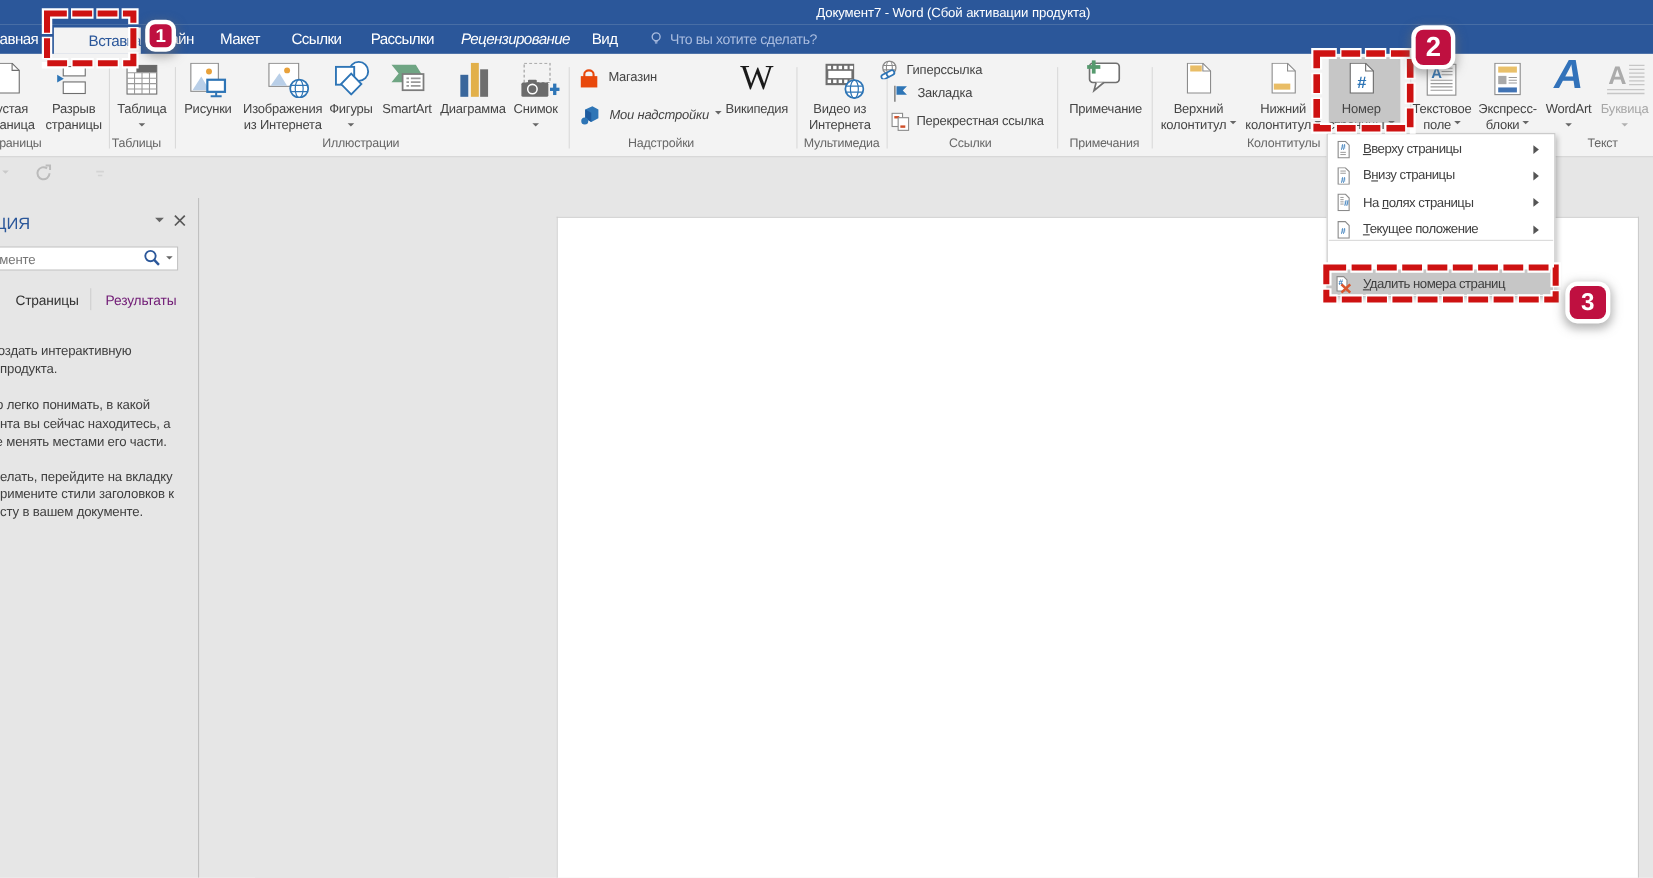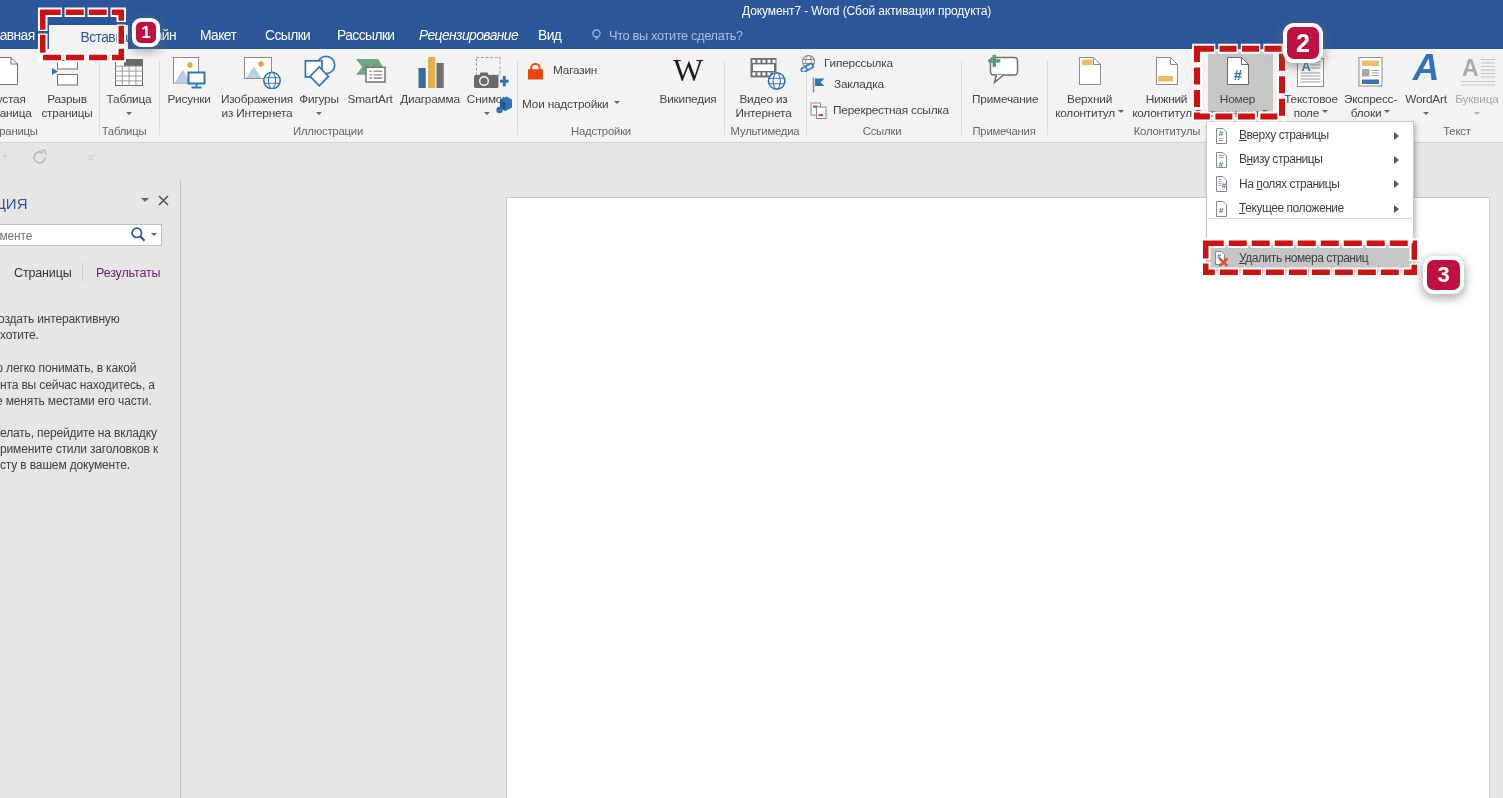--- a/index.html
+++ b/index.html
@@ -185,21 +185,21 @@
         <div class="carb"></div>
     </div>
 
     <div class="sb" style="left:527px;top:10px;">
       <svg width="17" height="19" viewBox="0 0 17 19">
           <path d="M4.2 9 v-2.6 a4.2 3.4 0 0 1 8.4 0 v2.6" fill="none" stroke="#e8480c" stroke-width="1.9"></path>
           <rect x="1" y="8.2" width="15" height="10.3" fill="#e8480c"></rect>
         </svg>
       <span style="margin-left:3px">Магазин</span>
     </div>
-    <div class="sb" style="left:496px;top:44px;">
+    <div class="sb" style="left:528px;top:44px;font-style:italic;">
       <svg width="17" height="18" viewBox="0 0 17 18">
           <path d="M4 3.5 L10.5 0.5 L16 3.5 L16 11.5 L9.5 15 L4 11.5 Z" fill="#2e75b6"></path>
           <path d="M4 3.5 L9.5 6.5 L9.5 15 L4 11.5 Z" fill="#1d5a9e"></path>
           <circle cx="3.6" cy="14" r="3.2" fill="#2e75b6"></circle>
         </svg>
       <span style="margin-left:3px">Мои надстройки</span><span class="car" style="margin-left:6px"></span>
     </div>
     <div class="bb" style="left:658px;width:60px;">
       <div style="position:absolute;top:4px;width:100%;text-align:center;font-family:'Liberation Serif',serif;font-size:32px;color:#1a1a1a;line-height:30px;">W</div>
       <div class="t1">Википедия</div>
@@ -350,21 +350,21 @@
   <div class="navtxt" style="left:-70px;top:229px;color:#767676;">Поиск в документе</div>
   <svg class="abs" style="left:129px;top:226px" width="18" height="18" viewBox="0 0 18 18">
       <circle cx="7.8" cy="6.8" r="4.7" fill="none" stroke="#2b579a" stroke-width="1.7"></circle>
       <path d="M11.2 10.2 L15.5 14.8" stroke="#2b579a" stroke-width="2.2"></path>
     </svg>
   <div class="abs" style="left:151px;top:233px;width:0;height:0;border:3.5px solid transparent;border-top-color:#666;"></div>
   <div class="abs" style="left:82px;top:262px;width:1px;height:20px;background:#cfcfcf;"></div>
   <div class="navtxt" style="left:14px;top:266px;font-size:12.5px;color:#333;">Страницы</div>
   <div class="navtxt" style="left:96px;top:266px;font-size:12.5px;color:#701a75;">Результаты</div>
   <div class="navtxt" style="left:-2px;top:311.5px;">оздать интерактивную</div>
-  <div class="navtxt" style="left:0px;top:328px;">хотите.</div>
+  <div class="navtxt" style="left:0px;top:328px;">продукта.</div>
   <div class="navtxt" style="left:-6px;top:361px;">ю легко понимать, в какой</div>
   <div class="navtxt" style="left:0px;top:377.5px;">нта вы сейчас находитесь, а</div>
   <div class="navtxt" style="left:-4px;top:394px;">е менять местами его части.</div>
   <div class="navtxt" style="left:0px;top:425.5px;">елать, перейдите на вкладку</div>
   <div class="navtxt" style="left:0px;top:442px;">римените стили заголовков к</div>
   <div class="navtxt" style="left:0px;top:458px;">сту в вашем документе.</div>
 
   <div class="abs" id="menu"></div>
   <div id="mhl"></div>
   <div id="msep"></div>

